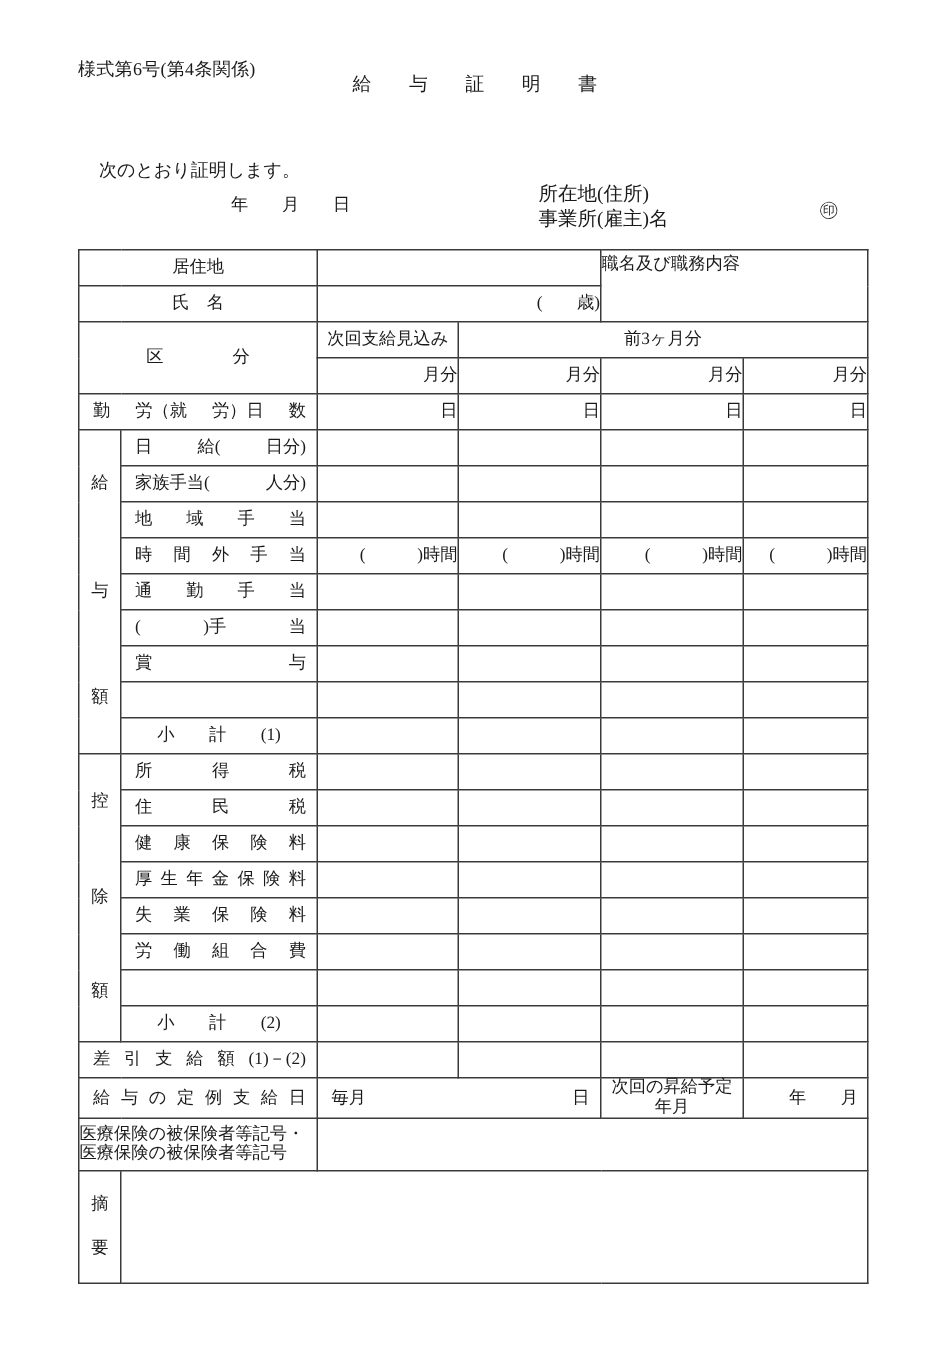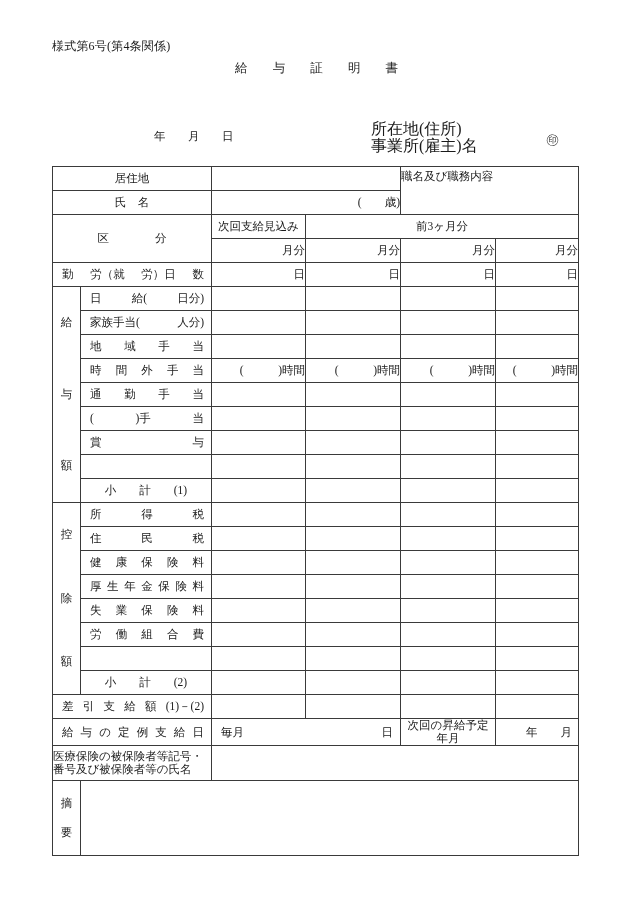--- a/index.html
+++ b/index.html
@@ -27,21 +27,21 @@
   .form-no {
     position: absolute;
     left: 52px;
     top: 38px;
     font-size: 12px;
     letter-spacing: 0.2px;
   }
   .doc-title {
     position: absolute;
     left: 235px;
-    top: 60px;
+    top: 48px;
     font-size: 12.5px;
     letter-spacing: 11px;
   }
   .addressee {
     position: absolute;
     left: 66px;
     top: 84px;
     font-size: 12px;
   }
   .addressee .honorific { margin-left: 12px; }
@@ -57,23 +57,23 @@
     top: 129px;
     font-size: 11.5px;
     letter-spacing: 1px;
   }
   .date-line span { display: inline-block; }
   .date-y { width: 34px; }
   .date-m { width: 34px; }
 
   .employer-block {
     position: absolute;
-    left: 371px;
+    left: 359px;
     top: 120px;
-    font-size: 16px;
+    font-size: 13px;
     line-height: 17px;
   }
   .seal {
     position: absolute;
     left: 546px;
     top: 133px;
     font-size: 13px;
     line-height: 13px;
   }
 
@@ -156,20 +156,21 @@
 </style>
 </head>
 <body>
 
 <div class="page">
 
   <div class="form-no">様式第6号(第4条関係)</div>
   <div class="doc-title">給 与 証 明 書</div>
 
 
+  <div class="statement">次のとおり証明します。</div>
 
   <div class="date-line">
     <span class="date-y">年</span><span class="date-m">月</span><span>日</span>
   </div>
 
   <div class="employer-block">
     <div>所在地(住所)</div>
     <div>事業所(雇主)名</div>
   </div>
   <div class="seal">㊞</div>
@@ -509,21 +510,21 @@
           <div class="spread" style="padding:0 6px 0 30px;">
             <span>年</span>
               <span>月</span>
           </div>
         </td>
       </tr>
 
       <tr>
         <td colspan="2" class="twoline" style="height:34px;">
           <div>医療保険の被保険者等記号・</div>
-          <div>番号及び被保険者等の氏名</div>
+          <div>医療保険の被保険者等記号</div>
         </td>
         <td colspan="4"></td>
       </tr>
 
       <tr>
         <td class="remarks-label">
           <div class="vstack-remarks">
             <span>摘</span>
             <span>要</span>
           </div>

